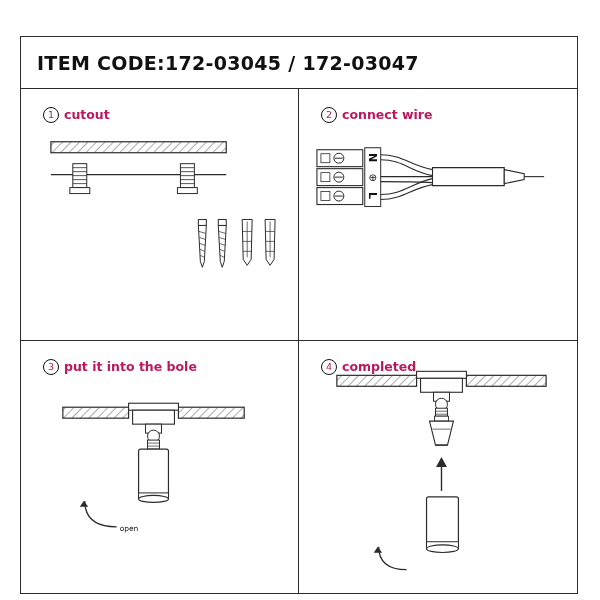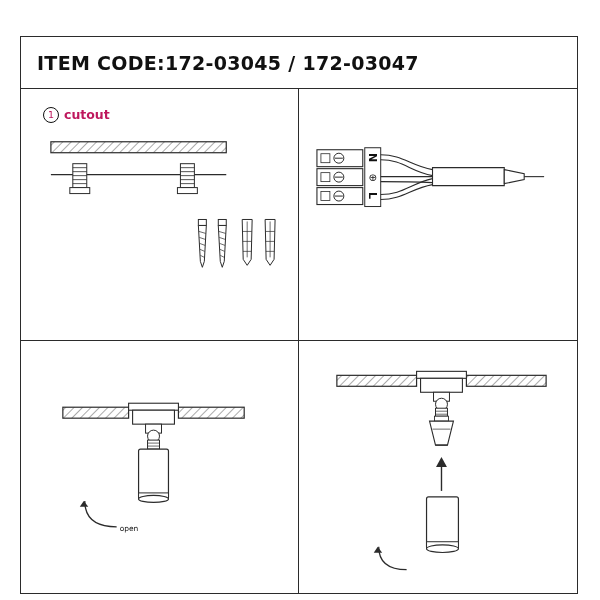--- a/index.html
+++ b/index.html
@@ -168,20 +168,23 @@
           <path d="M245 130 L255 130 L254 170 L250 176 L246 170 Z" fill="#fff" stroke="#2b2b2b" stroke-width="1"></path>
           <line x1="250" y1="132" x2="250" y2="168" stroke="#2b2b2b" stroke-width="0.7"></line>
           <line x1="245.4" y1="142" x2="254.6" y2="142" stroke="#2b2b2b" stroke-width="0.7"></line>
           <line x1="245.6" y1="152" x2="254.4" y2="152" stroke="#2b2b2b" stroke-width="0.7"></line>
           <line x1="245.8" y1="162" x2="254.2" y2="162" stroke="#2b2b2b" stroke-width="0.7"></line>
         </g>
       </svg>
     </div>
 
     <div class="cell cell-tr">
+      <div class="step-label">
+        <span class="step-num">2</span><span>connect wire</span>
+      </div>
       <svg class="art" viewBox="0 0 279 250">
 
         <g>
           <rect x="18" y="60" width="46" height="17" fill="#fff" stroke="#2b2b2b" stroke-width="1.1"></rect>
           <rect x="18" y="79" width="46" height="17" fill="#fff" stroke="#2b2b2b" stroke-width="1.1"></rect>
           <rect x="18" y="98" width="46" height="17" fill="#fff" stroke="#2b2b2b" stroke-width="1.1"></rect>
           <circle cx="40" cy="68.5" r="5" fill="#fff" stroke="#2b2b2b" stroke-width="1"></circle>
           <circle cx="40" cy="87.5" r="5" fill="#fff" stroke="#2b2b2b" stroke-width="1"></circle>
           <circle cx="40" cy="106.5" r="5" fill="#fff" stroke="#2b2b2b" stroke-width="1"></circle>
           <line x1="36" y1="68.5" x2="44" y2="68.5" stroke="#2b2b2b" stroke-width="1"></line>
@@ -210,20 +213,23 @@
 
         <g>
           <path d="M134 78 L206 78 L206 96 L134 96 Z" fill="#fff" stroke="#2b2b2b" stroke-width="1.1"></path>
           <path d="M206 80 L226 84 L226 90 L206 94 Z" fill="#fff" stroke="#2b2b2b" stroke-width="1.1"></path>
           <line x1="226" y1="87" x2="246" y2="87" stroke="#2b2b2b" stroke-width="1.1"></line>
         </g>
       </svg>
     </div>
 
     <div class="cell cell-bl">
+      <div class="step-label">
+        <span class="step-num">3</span><span>put it into the bole</span>
+      </div>
       <svg class="art" viewBox="0 0 278 252">
         <defs>
           <pattern id="hatch3" width="6" height="6" patternUnits="userSpaceOnUse" patternTransform="rotate(45)">
             <line x1="0" y1="0" x2="0" y2="6" stroke="#555" stroke-width="1"></line>
           </pattern>
         </defs>
 
         <rect x="42" y="66" width="66" height="11" fill="url(#hatch3)" stroke="#2b2b2b" stroke-width="1.2"></rect>
         <rect x="158" y="66" width="66" height="11" fill="url(#hatch3)" stroke="#2b2b2b" stroke-width="1.2"></rect>
 
@@ -243,20 +249,23 @@
         <g>
           <path d="M64 160 C64 178 76 186 96 186" fill="none" stroke="#2b2b2b" stroke-width="1.3"></path>
           <path d="M63 160 L67.5 166 L59 166 Z" fill="#2b2b2b"></path>
           <text class="open-text" x="99" y="190" font-size="8">open</text>
         </g>
       </svg>
       <div style="position:absolute;left:0;top:0;width:0;height:0;overflow:hidden">open</div>
     </div>
 
     <div class="cell cell-br">
+      <div class="step-label">
+        <span class="step-num">4</span><span>completed</span>
+      </div>
       <svg class="art" viewBox="0 0 279 252">
         <defs>
           <pattern id="hatch4" width="6" height="6" patternUnits="userSpaceOnUse" patternTransform="rotate(45)">
             <line x1="0" y1="0" x2="0" y2="6" stroke="#555" stroke-width="1"></line>
           </pattern>
         </defs>
 
         <rect x="38" y="34" width="80" height="11" fill="url(#hatch4)" stroke="#2b2b2b" stroke-width="1.2"></rect>
         <rect x="168" y="34" width="80" height="11" fill="url(#hatch4)" stroke="#2b2b2b" stroke-width="1.2"></rect>
 

